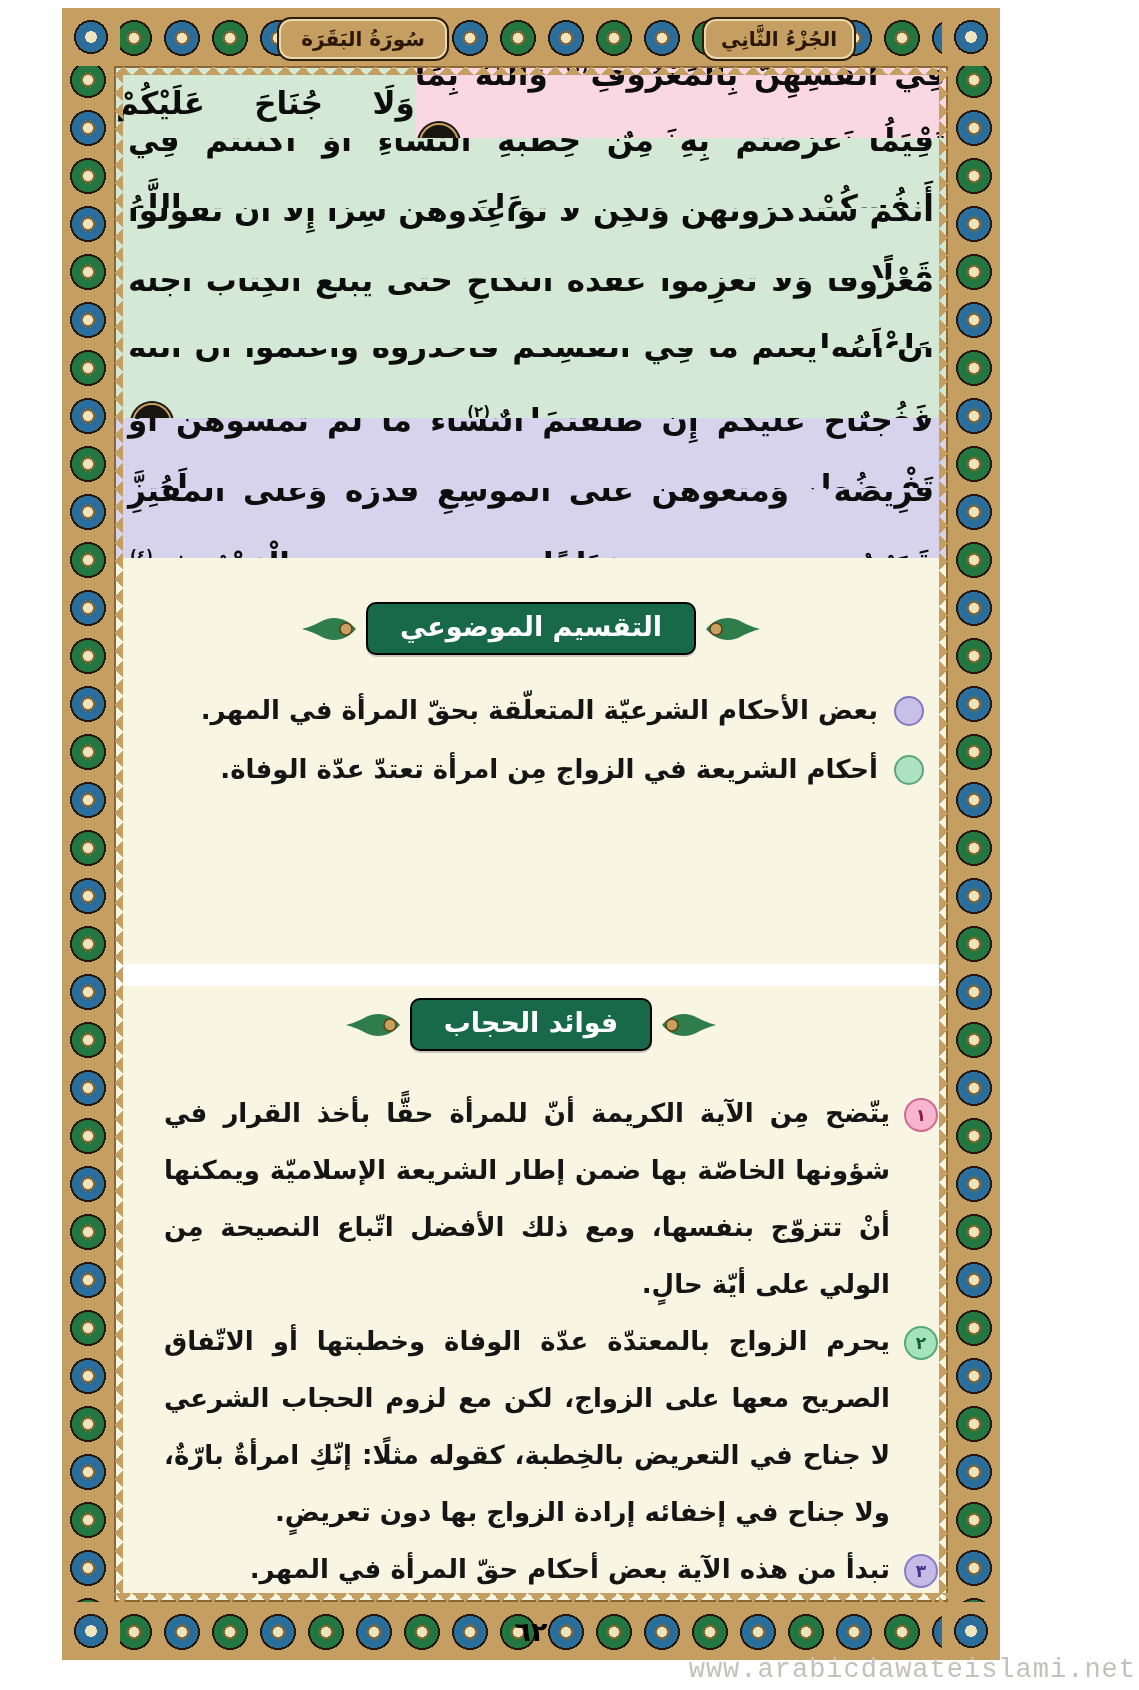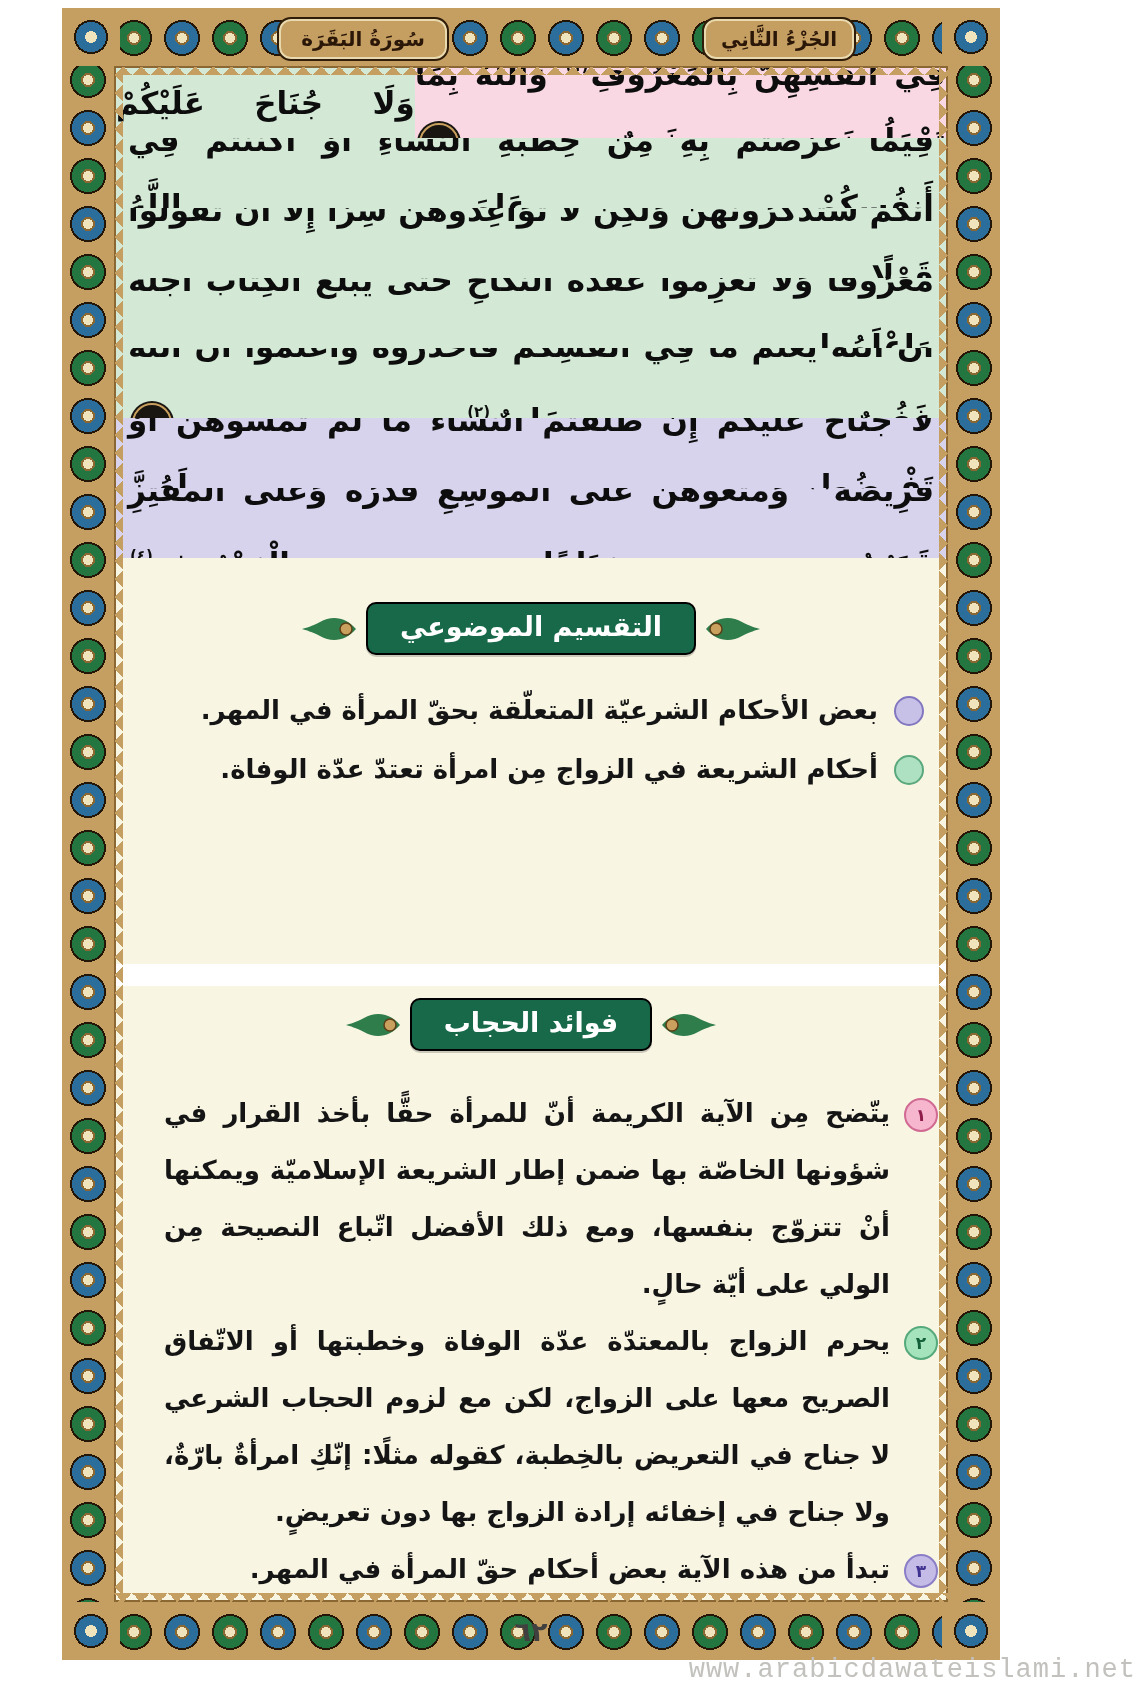--- a/index.html
+++ b/index.html
@@ -38,21 +38,21 @@
   .fringe-r{position:absolute;right:52px;top:58px;bottom:58px;width:9px;
     background-image:conic-gradient(from 225deg at 100% 50%,#c59e62 0 90deg,rgba(0,0,0,0) 90deg);
     background-size:9px 18px;background-repeat:repeat-y;z-index:3;}
   
   .plaque{position:absolute;top:9px;height:40px;background:#c59e62;border:2px solid #2f1d0a;
     border-radius:14px;box-shadow:0 0 0 2px #e8d9ae inset;color:#2b1708;display:flex;align-items:center;
     justify-content:center;font-weight:bold;font-size:20px;z-index:4;direction:rtl;}
   .plaque-surah{left:215px;width:168px;}
   .plaque-juz{left:640px;width:150px;}
   .pagenum{position:absolute;bottom:13px;left:50%;transform:translateX(-50%);
-    color:#404040;font-size:27px;font-weight:bold;z-index:4;}
+    color:#000000;font-size:27px;font-weight:bold;z-index:4;}
   
   .inner{position:absolute;left:52px;right:52px;top:58px;bottom:58px;background:#f8f5e3;
     border:2px solid #8a6733;box-sizing:border-box;display:flex;flex-direction:column;overflow:hidden;}
   
   .quran{direction:rtl;color:#0d0d0d;}
   .qrow{height:70px;display:flex;align-items:stretch;direction:rtl;overflow:hidden;}
   .qrow.green{background:#d3e9d6;}
   .qrow.purple{background:#d7d3ec;}
   .qseg{display:flex;align-items:center;overflow:hidden;padding:0 0;box-sizing:border-box;}
   .qseg.pink{background:#f9d8e4;}

